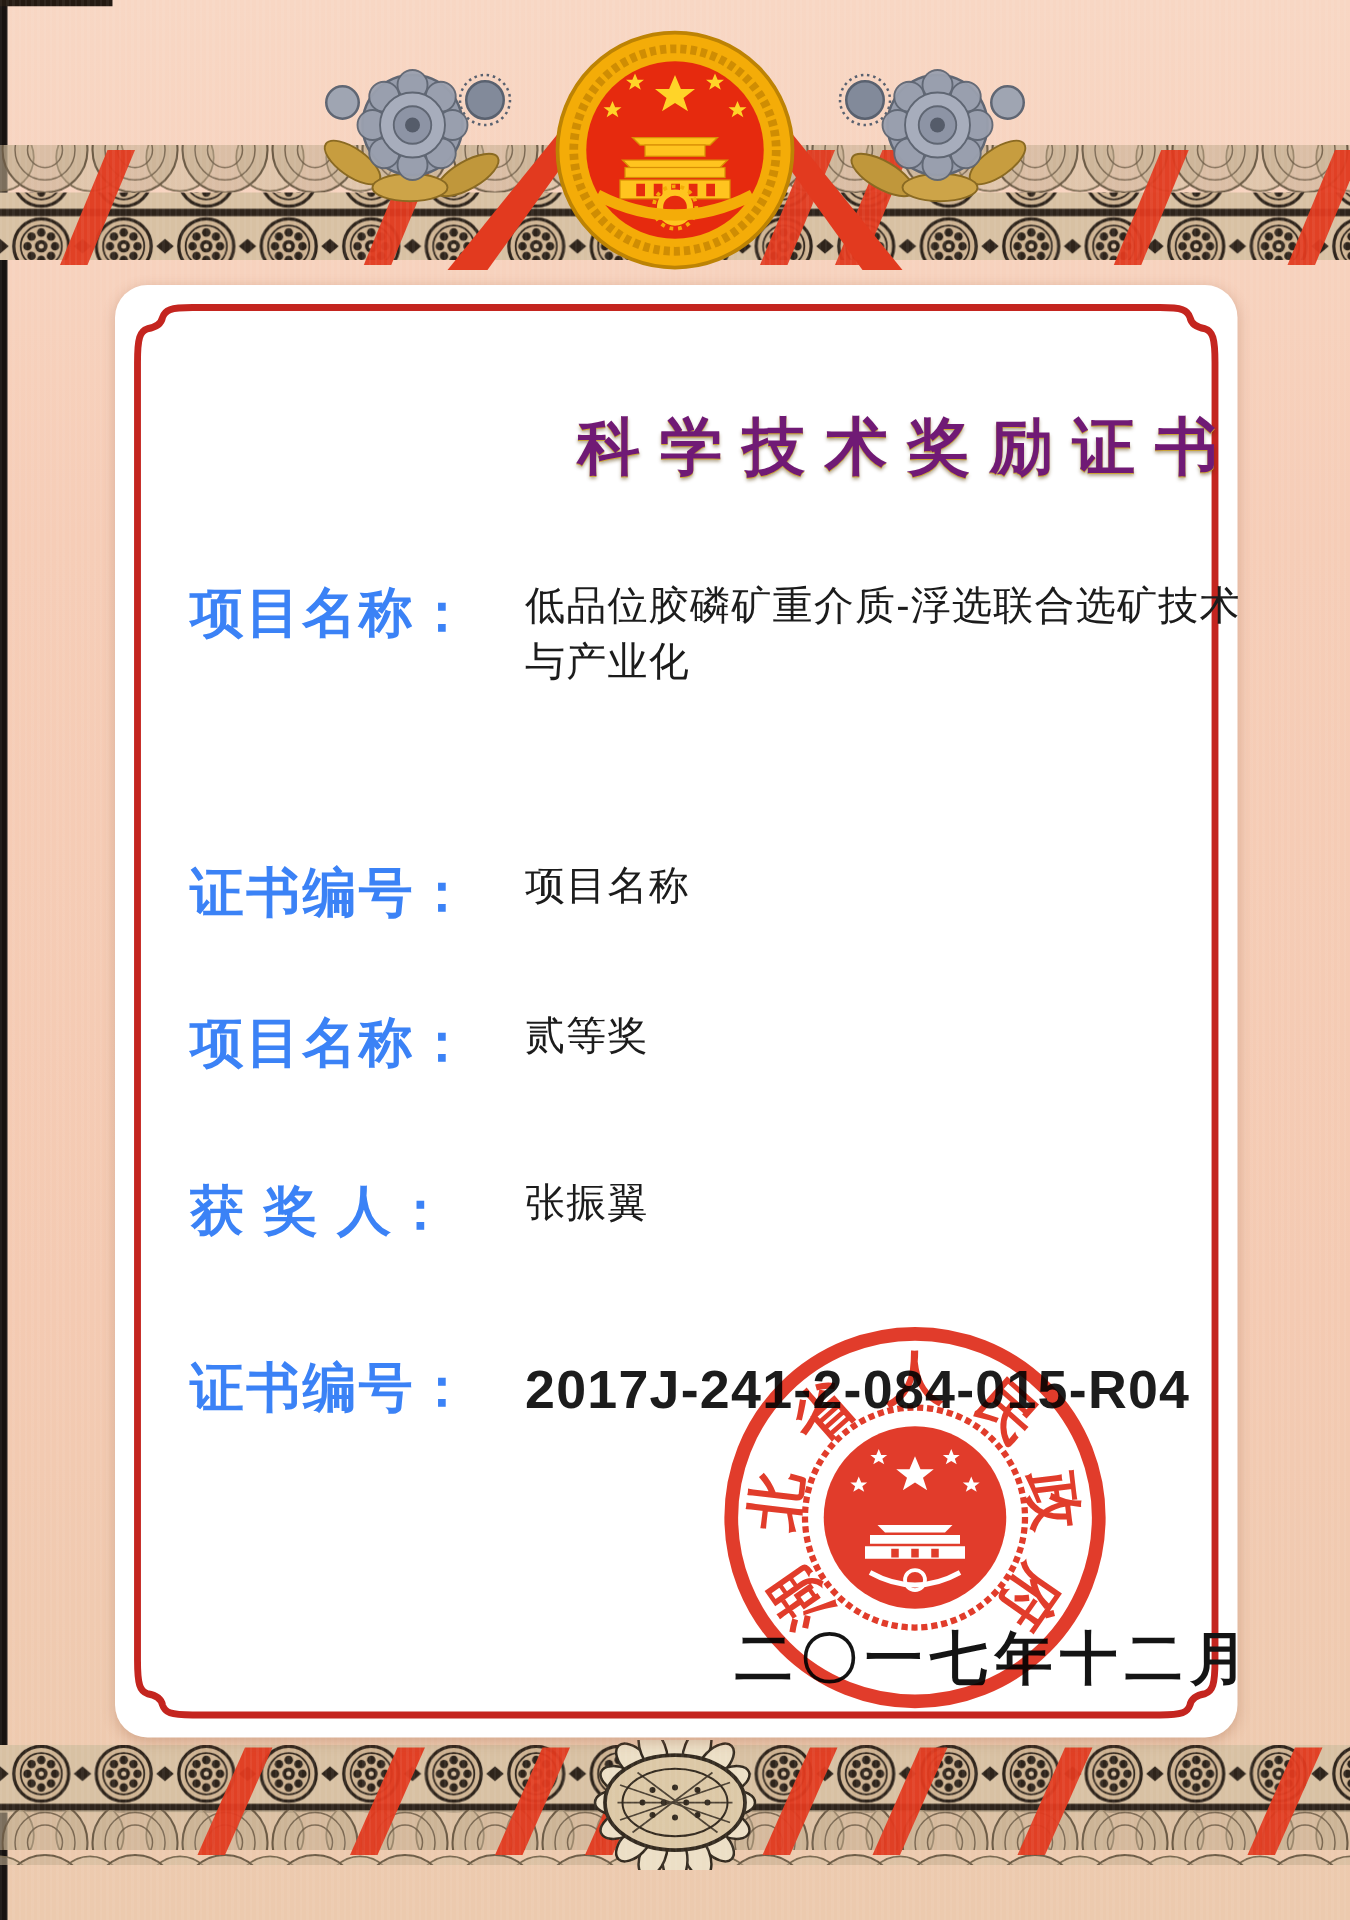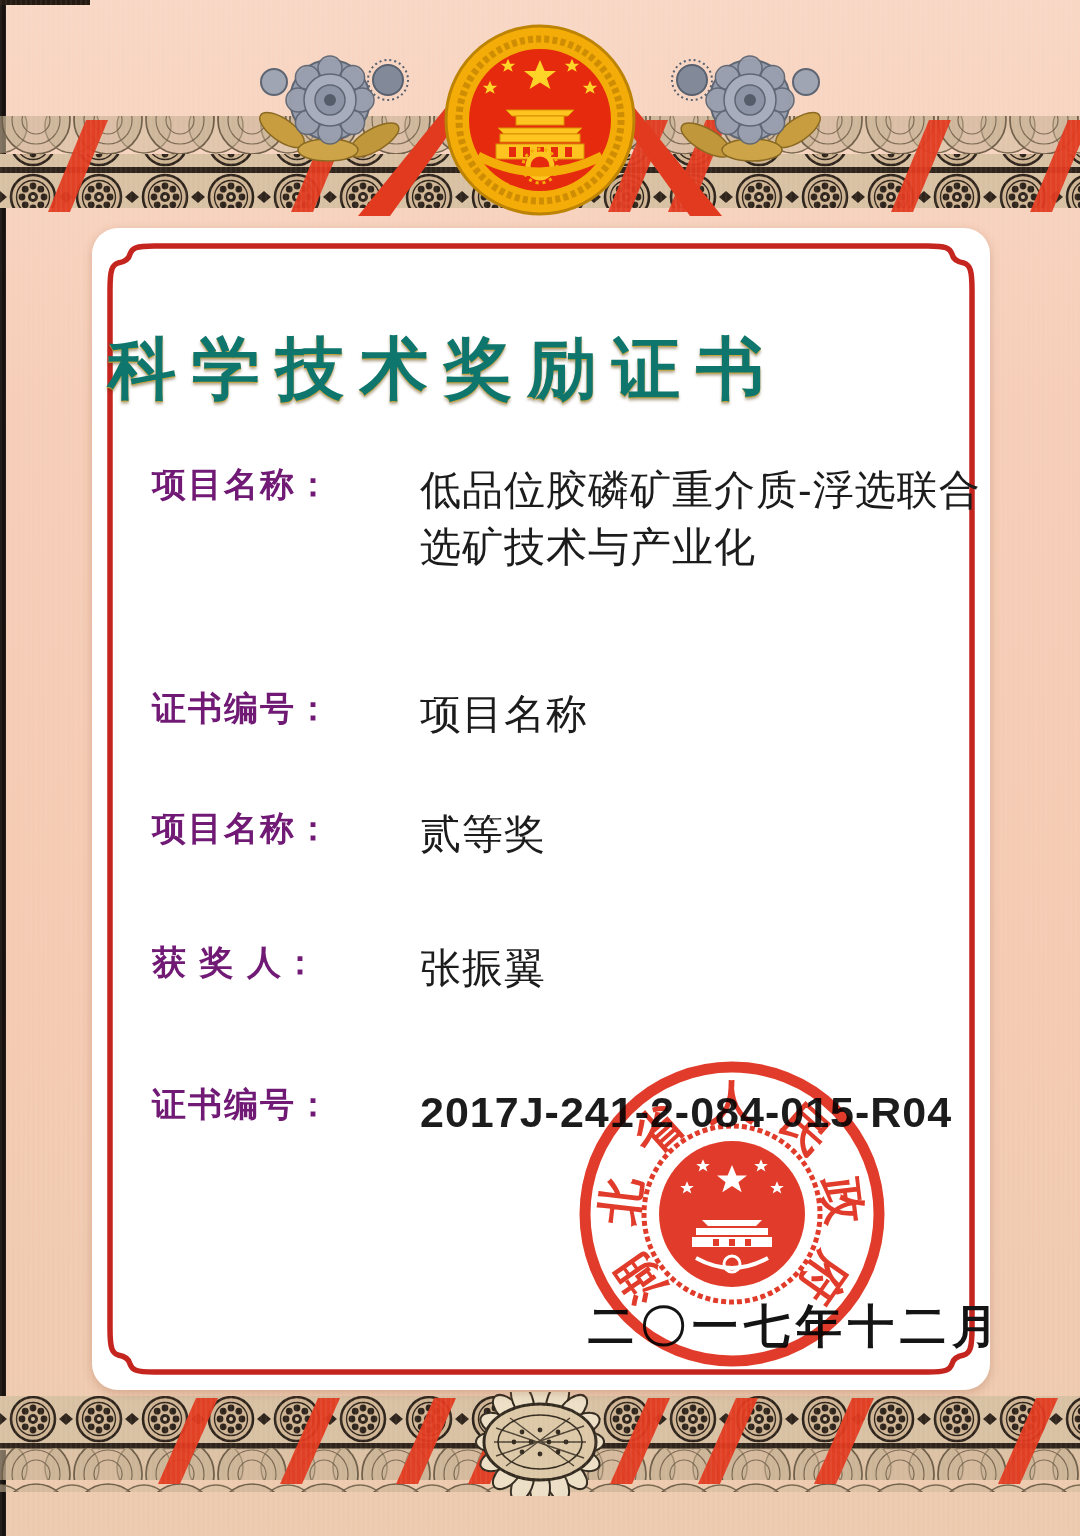--- a/index.html
+++ b/index.html
@@ -18,33 +18,33 @@
   .band-top{top:116px;}
   .band-bottom{top:1392px;}
   .ornament-top{position:absolute;left:180px;top:14px;z-index:3;}
   .panel{
     position:absolute;left:92px;top:228px;width:898px;height:1162px;
     background:#ffffff;border-radius:26px;z-index:4;
     box-shadow:0 3px 10px rgba(150,85,55,.30);
   }
   .frame-svg{position:absolute;left:0;top:0;}
   .cert-title{
-    position:absolute;left:0;top:96px;width:100%;text-align:left;
-    font-size:68px;font-weight:bold;letter-spacing:16px;text-indent:16px;
-    color:#0f766e;
+    position:absolute;left:0;top:96px;width:100%;text-align:right;
+    font-size:50px;font-weight:bold;letter-spacing:16px;text-indent:16px;
+    color:#701a75;
     text-shadow:0 1px 0 #caa437, 0 3px 3px rgba(84,58,4,.45);
     white-space:nowrap;
   }
   .field-row{position:absolute;left:0;width:100%;}
   .field-label{
-    position:absolute;left:60px;font-size:34px;font-weight:700;color:#701a75;
+    position:absolute;left:60px;font-size:43px;font-weight:700;color:#3b82f6;
     white-space:pre;letter-spacing:2px;
   }
   .field-value{
-    position:absolute;left:328px;font-size:41px;font-weight:500;color:#1c1c1c;
+    position:absolute;left:328px;font-size:32px;font-weight:500;color:#1c1c1c;
     line-height:1.40;letter-spacing:1px;
   }
   .row-1{top:234px;} .row-1 .field-value{width:575px;}
   .row-2{top:458px;}
   .row-3{top:578px;}
   .row-4{top:712px;}
   .row-5{top:854px;}
   .row-5 .field-value{font-family:"Liberation Sans",sans-serif;font-size:43px;font-weight:600;letter-spacing:1px;white-space:nowrap;}
   .cert-date{
     position:absolute;left:496px;top:1068px;font-size:46px;font-weight:600;

